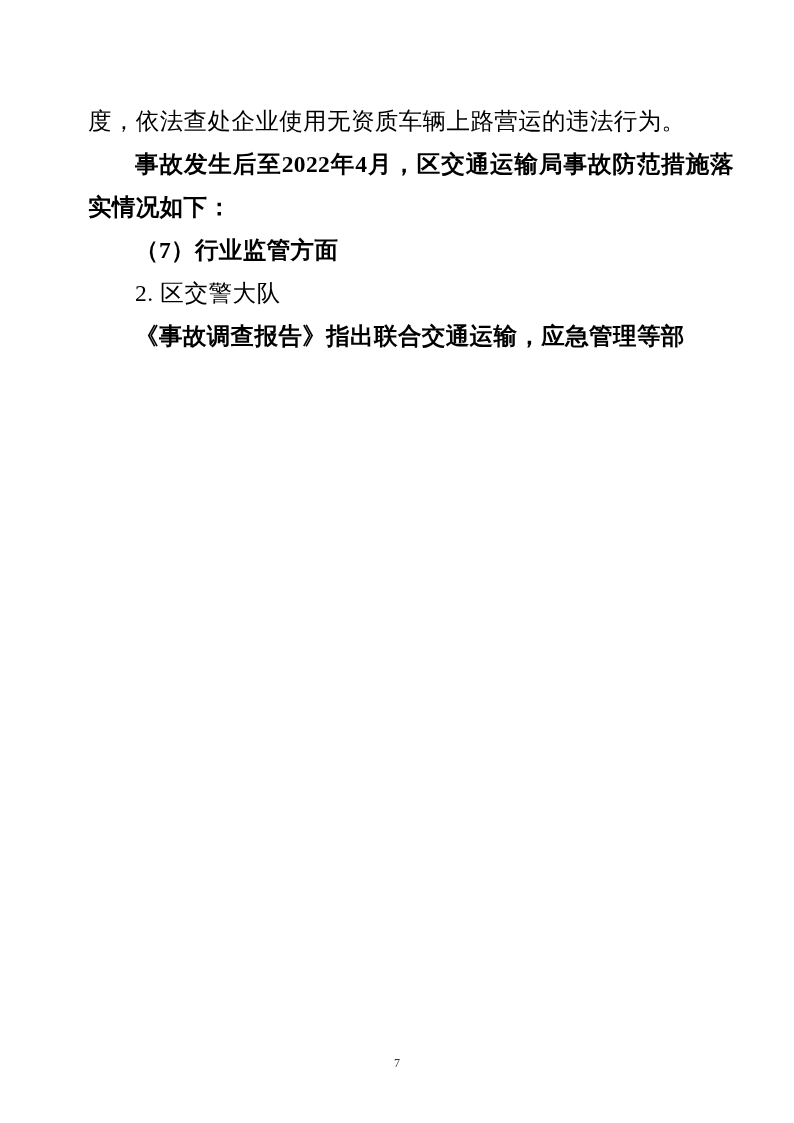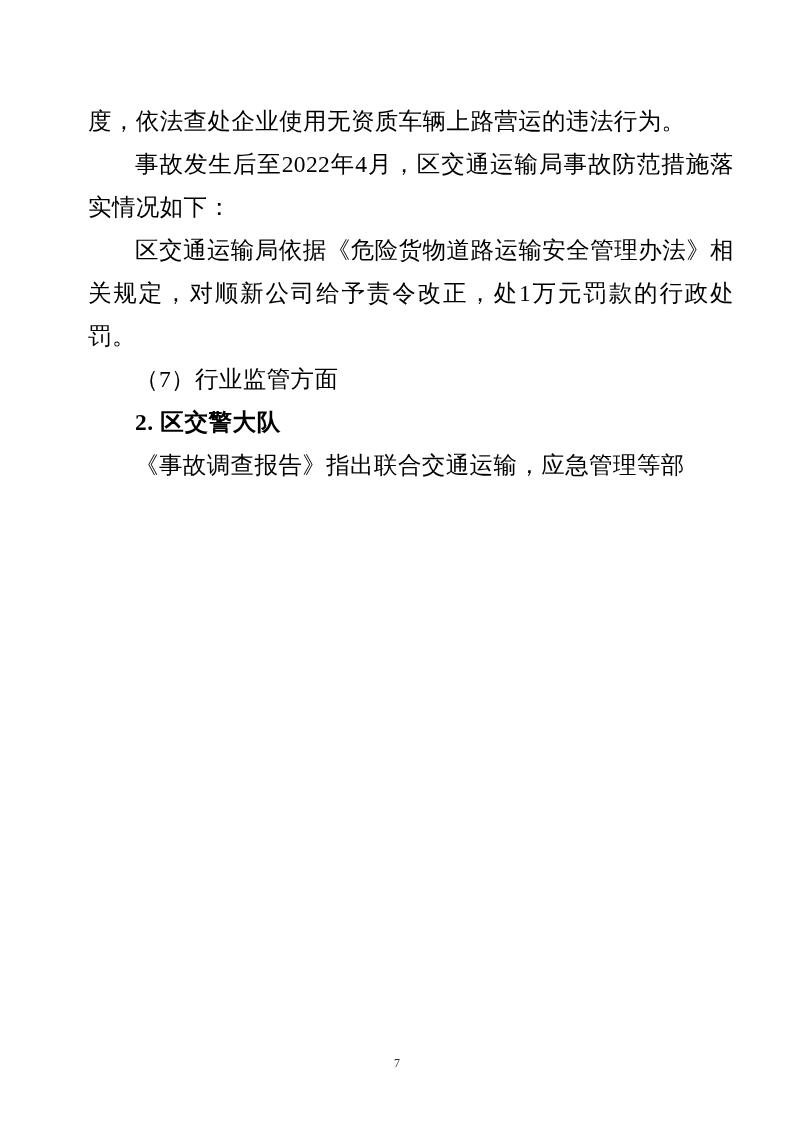--- a/index.html
+++ b/index.html
@@ -30,25 +30,26 @@
     letter-spacing: 0.4px;
     text-align: justify;
     text-justify: inter-ideograph;
   }
   .para {
     margin: 0;
     text-indent: 0;
   }
   .para.indent {
     text-indent: 47px;
+    font-weight: bold;
   }
   .heading {
     margin: 0;
     text-indent: 47px;
-    font-weight: bold;
+    font-weight: normal;
     font-size: 23.5px;
     line-height: 43px;
     letter-spacing: 0.6px;
   }
   .page-number {
     position: absolute;
     left: 0;
     right: 0;
     bottom: 52px;
     text-align: center;
@@ -57,19 +58,18 @@
     font-family: "Liberation Serif", serif;
   }
 </style>
 </head>
 <body>
 
 <div class="page">
   <div class="doc-body">
     <p class="para">度，依法查处企业使用无资质车辆上路营运的违法行为。</p>
     <p class="para indent">事故发生后至2022年4月，区交通运输局事故防范措施落实情况如下：</p>
-    <p class="para indent">区交通运输局依据《危险货物道路运输安全管理办法》相关规定，对顺新公司给予责令改正，处1万元罚款的行政处罚。</p>
     <p class="para indent">（7）行业监管方面</p>
     <p class="heading">2. 区交警大队</p>
     <p class="para indent">《事故调查报告》指出联合交通运输，应急管理等部</p>
   </div>
   <div class="page-number">7</div>
 </div>
 
 </body></html>

